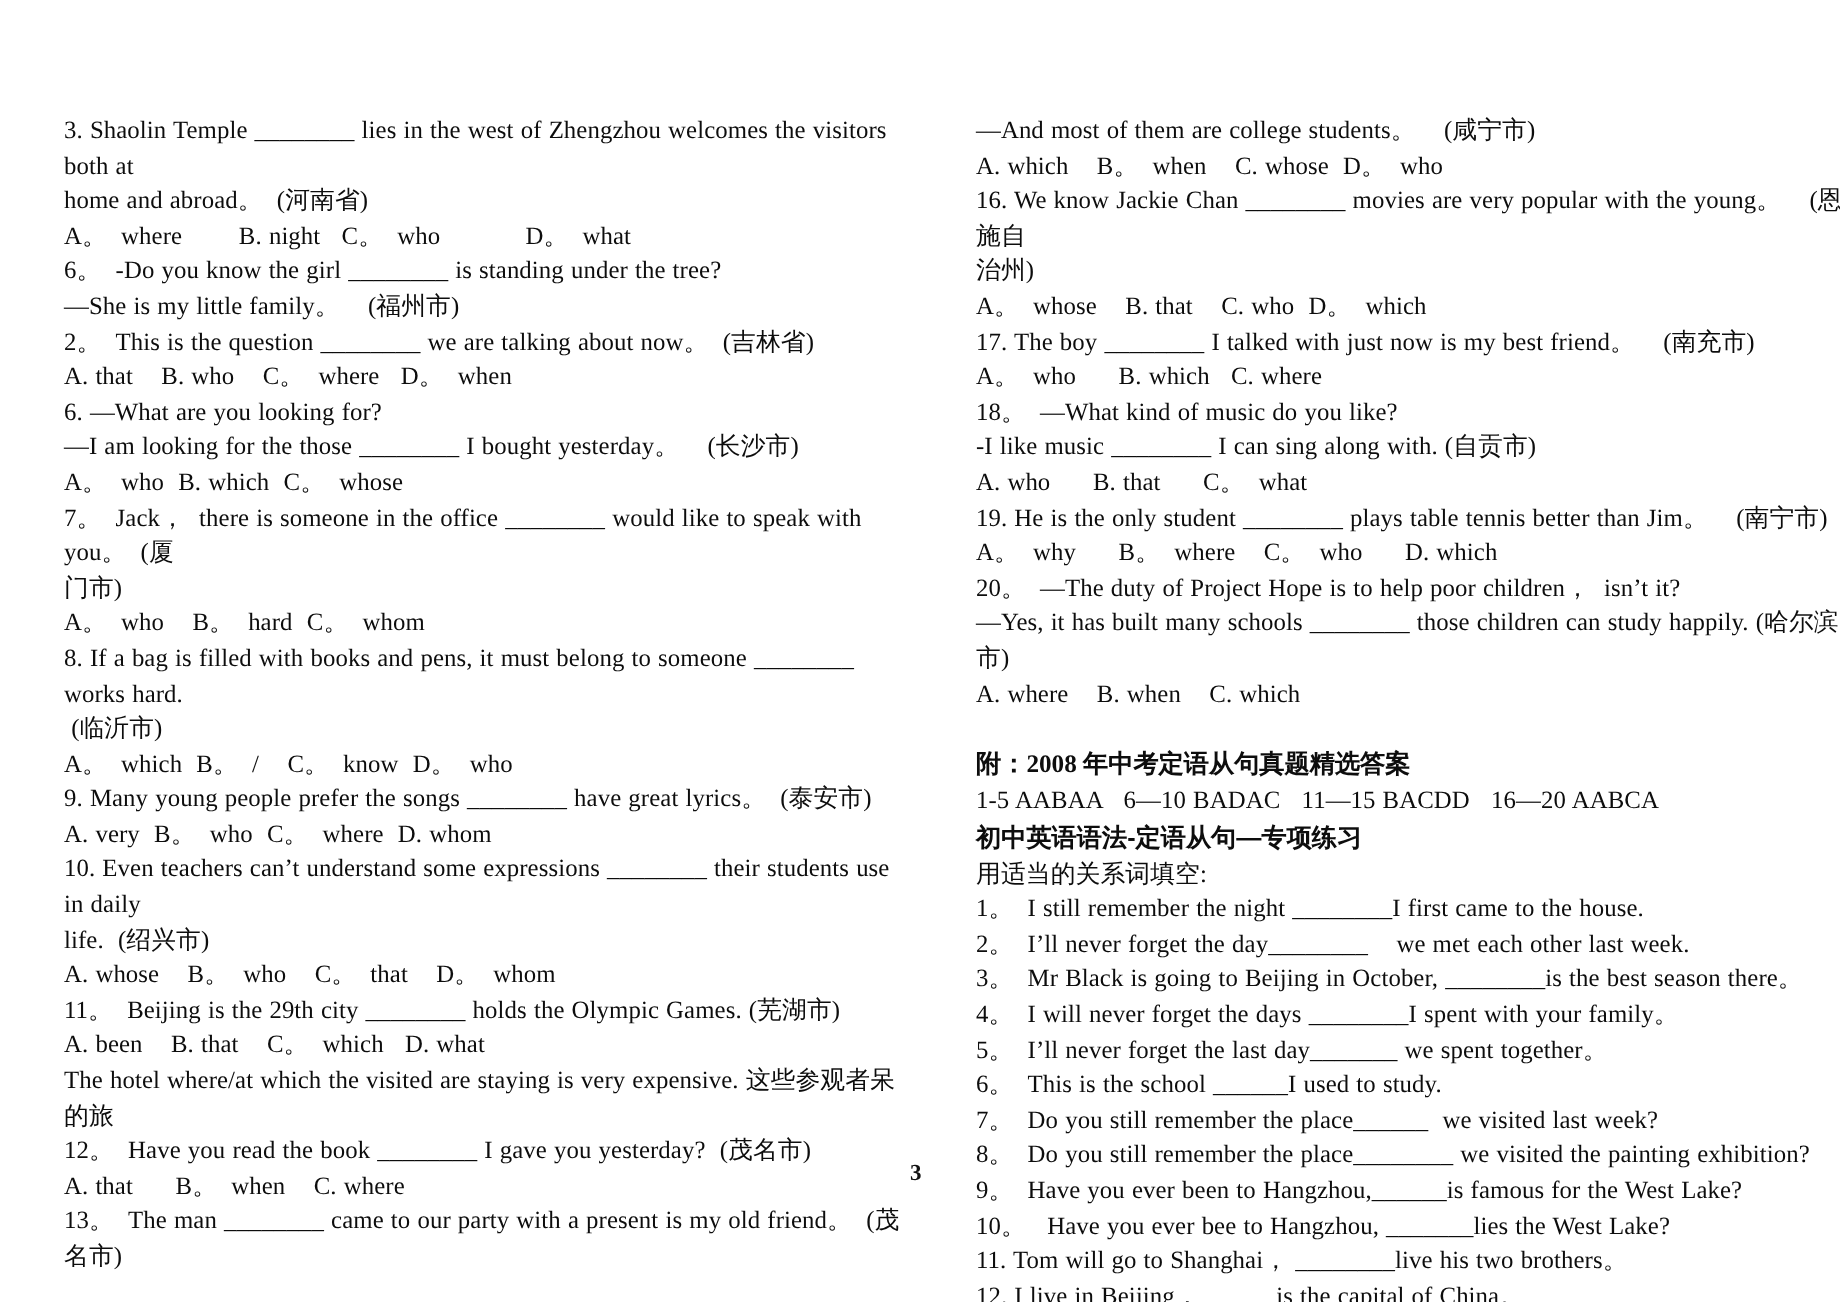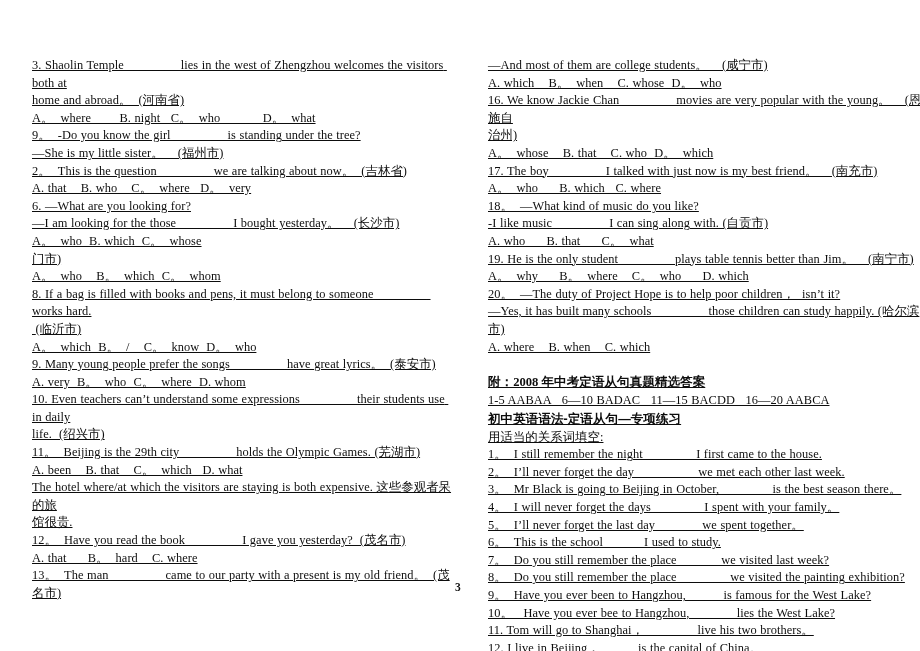--- a/index.html
+++ b/index.html
@@ -14,21 +14,20 @@
     overflow: hidden;
     font-family: "Liberation Serif", "DejaVu Serif", serif;
     color: #0d0d0d;
   }
   .page {
     position: relative;
     width: 920px;
     height: 651px;
     box-sizing: border-box;
     padding: 57px 10px 0 32px;
-    text-decoration: underline;
   }
   .columns {
     display: flex;
     flex-direction: row;
     align-items: flex-start;
     gap: 22px;
   }
   .col {
     width: 424px;
     flex: 0 0 424px;
@@ -72,42 +71,43 @@
 <body>
 
 <div class="page">
 
   <div class="columns">
 
     <div class="col">
       <div class="line">3. Shaolin Temple ________ lies in the west of Zhengzhou welcomes the visitors both at</div>
       <div class="line">home and abroad。  (河南省)</div>
       <div class="line">A。  where        B. night   C。  who            D。  what</div>
-      <div class="line">9。  -Do you know the girl ________ is standing under the tree?</div>
-      <div class="line">—She is my little sister。    (福州市)</div>
+      <div class="line">6。  -Do you know the girl ________ is standing under the tree?</div>
+      <div class="line">—She is my little family。    (福州市)</div>
       <div class="line">2。  This is the question ________ we are talking about now。  (吉林省)</div>
-      <div class="line">A. that    B. who    C。  where   D。  very</div>
+      <div class="line">A. that    B. who    C。  where   D。  when</div>
       <div class="line">6. —What are you looking for?</div>
       <div class="line">—I am looking for the those ________ I bought yesterday。    (长沙市)</div>
       <div class="line">A。  who  B. which  C。  whose</div>
+      <div class="line">7。  Jack，  there is someone in the office ________ would like to speak with you。  (厦</div>
       <div class="line">门市)</div>
-      <div class="line">A。  who    B。  which  C。  whom</div>
+      <div class="line">A。  who    B。  hard  C。  whom</div>
       <div class="line">8. If a bag is filled with books and pens, it must belong to someone ________ works hard.</div>
       <div class="line"> (临沂市)</div>
       <div class="line">A。  which  B。  /    C。  know  D。  who</div>
       <div class="line">9. Many young people prefer the songs ________ have great lyrics。  (泰安市)</div>
       <div class="line">A. very  B。  who  C。  where  D. whom</div>
       <div class="line">10. Even teachers can’t understand some expressions ________ their students use in daily</div>
       <div class="line">life.  (绍兴市)</div>
+      <div class="line">A. whose    B。  who    C。  that    D。  whom</div>
       <div class="line">11。  Beijing is the 29th city ________ holds the Olympic Games. (芜湖市)</div>
       <div class="line">A. been    B. that    C。  which   D. what</div>
-      <div class="line">The hotel where/at which the visitors are staying is both expensive. 这些参观者呆的旅</div>
-      <div class="line">馆很贵.</div>
+      <div class="line">The hotel where/at which the visited are staying is very expensive. 这些参观者呆的旅</div>
       <div class="line">12。  Have you read the book ________ I gave you yesterday?  (茂名市)</div>
-      <div class="line">A. that      B。  hard    C. where</div>
+      <div class="line">A. that      B。  when    C. where</div>
       <div class="line">13。  The man ________ came to our party with a present is my old friend。  (茂名市)</div>
 
     </div>
 
     <div class="col-right">
       <div class="line">—And most of them are college students。    (咸宁市)</div>
       <div class="line">A. which    B。  when    C. whose  D。  who</div>
       <div class="line">16. We know Jackie Chan ________ movies are very popular with the young。    (恩施自</div>
       <div class="line">治州)</div>
       <div class="line">A。  whose    B. that    C. who  D。  which</div>

